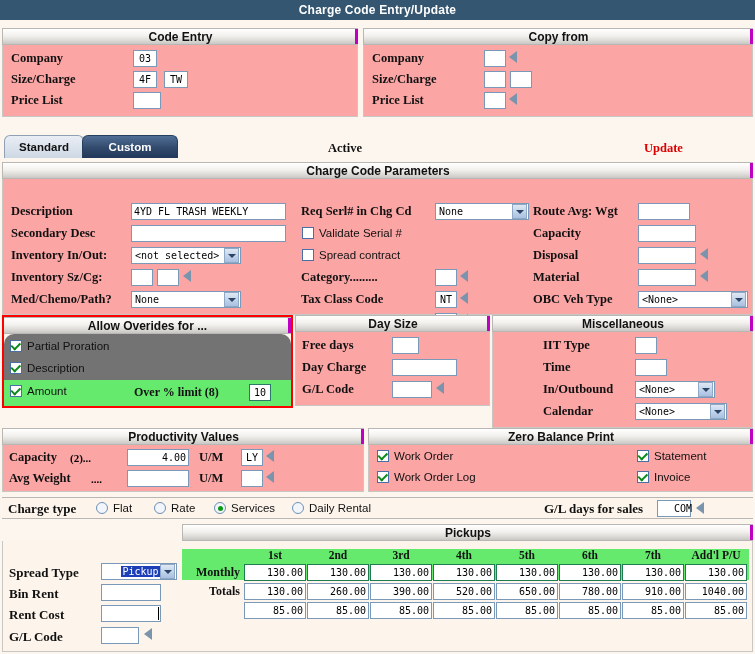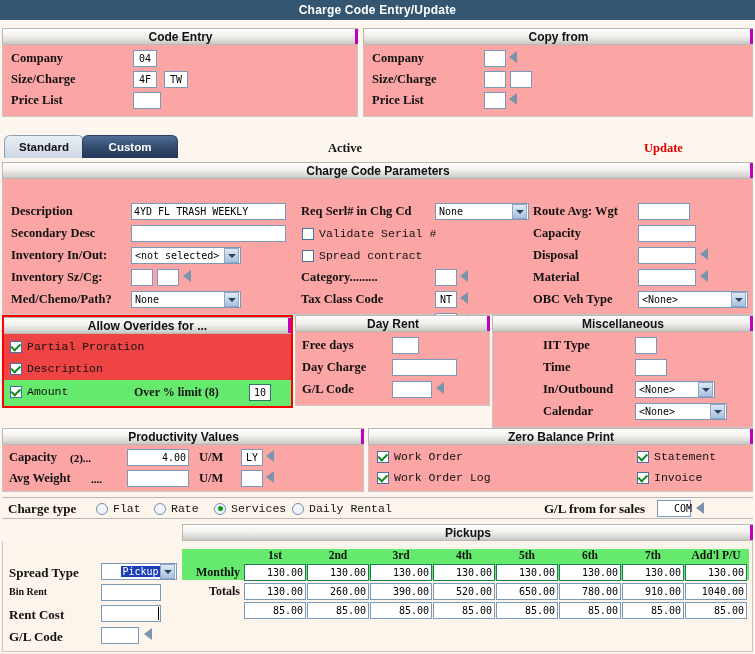--- a/index.html
+++ b/index.html
@@ -123,21 +123,21 @@
     position: relative; flex: none;
   }
   .cbx.on::after {
     content: "";
     width: 7px; height: 4px;
     border-left: 2px solid #0a8a18;
     border-bottom: 2px solid #0a8a18;
     transform: rotate(-45deg) translate(0px, -1px);
   }
   .cbxrow { display: flex; align-items: center; gap: 5px; }
-  .cbxrow .t { font-size: 11.5px; color:#111; font-family:Liberation Mono, monospace; }
+  .cbxrow .t { font-size: 11.5px; color:#111; font-family:Liberation Sans, sans-serif; }
 
   
   .rdo {
     width: 12px; height: 12px; border-radius: 50%;
     border: 1px solid #6f8fb5; background: #f2f6fb;
     box-sizing: border-box; flex: none;
     display: inline-flex; align-items: center; justify-content: center;
   }
   .rdo.on::after { content:""; width:5px; height:5px; border-radius:50%; background:#0a9a18; }
 
@@ -172,21 +172,21 @@
 <div class="titlebar">
   <span>Charge Code Entry/Update</span>
 </div>
 
 <div class="abs" style="left:2px; top:28px; width:356px;">
   <div class="sechdr">
     <span>Code Entry</span>
   </div>
   <div class="panel" style="height:72px; position:relative;">
     <span class="lbl abs" style="left:8px; top:6px;">Company</span>
-    <div class="inp center abs" style="left:130px; top:5px; width:24px;">04</div>
+    <div class="inp center abs" style="left:130px; top:5px; width:24px;">03</div>
 
     <span class="lbl abs" style="left:8px; top:27px;">Size/Charge</span>
     <div class="inp center abs" style="left:130px; top:26px; width:24px;">4F</div>
     <div class="inp center abs" style="left:161px; top:26px; width:24px;">TW</div>
 
     <span class="lbl abs" style="left:8px; top:48px;">Price List</span>
     <div class="inp center abs" style="left:130px; top:47px; width:28px;"></div>
   </div>
 </div>
 
@@ -298,42 +298,42 @@
       <span class="cap">&lt;None&gt;</span>
       <span class="btn"></span>
     </div>
   </div>
 </div>
 
 <div class="abs redbox" style="left:2px; top:315px; width:291px; height:93px;">
   <div class="sechdr" style="border-left:none;justify-content:center;">
     <span>Allow Overides for ...</span>
   </div>
-  <div style="position:relative; height:72px; background:#ef4444;">
+  <div style="position:relative; height:72px; background:#737373;border-radius:10px;">
     <div class="cbxrow abs" style="left:6px; top:6px;">
       <span class="cbx on"></span>
       <span class="t">Partial Proration</span>
     </div>
     <div class="cbxrow abs" style="left:6px; top:28px;">
       <span class="cbx on"></span>
       <span class="t">Description</span>
     </div>
     <div class="abs green" style="left:0; top:46px; width:100%; height:26px;"></div>
     <div class="cbxrow abs" style="left:6px; top:51px;">
       <span class="cbx on"></span>
       <span class="t">Amount</span>
     </div>
     <span class="lbl abs" style="left:130px; top:51px; font-size:12px;">Over % limit (8)</span>
     <div class="inp center abs" style="left:245px; top:50px; width:22px; border-color:#2a7a6a;">10</div>
   </div>
 </div>
 
 <div class="abs" style="left:295px; top:315px; width:195px;">
   <div class="sechdr">
-    <span>Day Rent</span>
+    <span>Day Size</span>
   </div>
   <div class="panel" style="height:74px; position:relative;">
     <span class="lbl abs" style="left:6px; top:6px;">Free days</span>
     <div class="inp abs" style="left:96px; top:5px; width:27px;"></div>
 
     <span class="lbl abs" style="left:6px; top:28px;">Day Charge</span>
     <div class="inp abs" style="left:96px; top:27px; width:65px;"></div>
 
     <span class="lbl abs" style="left:6px; top:50px;">G/L Code</span>
     <div class="inp abs" style="left:96px; top:49px; width:40px;"></div>
@@ -424,40 +424,40 @@
   </div>
   <div class="cbxrow abs" style="left:212px; top:4px;">
     <span class="rdo on"></span>
     <span class="t">Services</span>
   </div>
   <div class="cbxrow abs" style="left:290px; top:4px;">
     <span class="rdo"></span>
     <span class="t">Daily Rental</span>
   </div>
 
-  <span class="lbl abs" style="left:542px; top:3px; font-size:13px;">G/L from for sales</span>
+  <span class="lbl abs" style="left:542px; top:3px; font-size:13px;">G/L days for sales</span>
   <div class="inp abs" style="left:655px; top:2px; width:34px;padding-left:16px;">COM</div>
   <span class="arrow abs" style="left:694px; top:4px;"></span>
 </div>
 
 <div class="abs" style="left:182px; top:524px; width:571px;">
   <div class="sechdr">
     <span>Pickups</span>
   </div>
 </div>
 
 <div class="abs" style="left:2px; top:541px; width:751px; height:111px; background:#fdf5ec; border-left:1px solid #c9c7c4; border-right:1px solid #c9c7c4; border-bottom:1px solid #c9c7c4; box-sizing:border-box;">
 
   <span class="lbl abs" style="left:6px; top:24px; font-size:13px;">Spread Type</span>
   <div class="sel sel-hl abs" style="left:98px; top:22px; width:76px;justify-content:center;">
     <span class="cap">Pickup</span>
     <span class="btn"></span>
   </div>
 
-  <span class="lbl abs" style="left:6px; top:45px; font-size:10px;">Bin Rent</span>
+  <span class="lbl abs" style="left:6px; top:45px; font-size:13px;">Bin Rent</span>
   <div class="inp abs" style="left:98px; top:43px; width:60px;"></div>
 
   <span class="lbl abs" style="left:6px; top:66px; font-size:13px;">Rent Cost</span>
   <div class="inp abs" style="left:98px; top:64px; width:60px; position:absolute;"></div>
   <div class="abs" style="left:155px; top:66px; width:1px; height:13px; background:#000;"></div>
 
   <span class="lbl abs" style="left:6px; top:88px; font-size:13px;">G/L Code</span>
   <div class="inp abs" style="left:98px; top:86px; width:38px;"></div>
   <span class="arrow abs" style="left:141px; top:87px;"></span>
 

